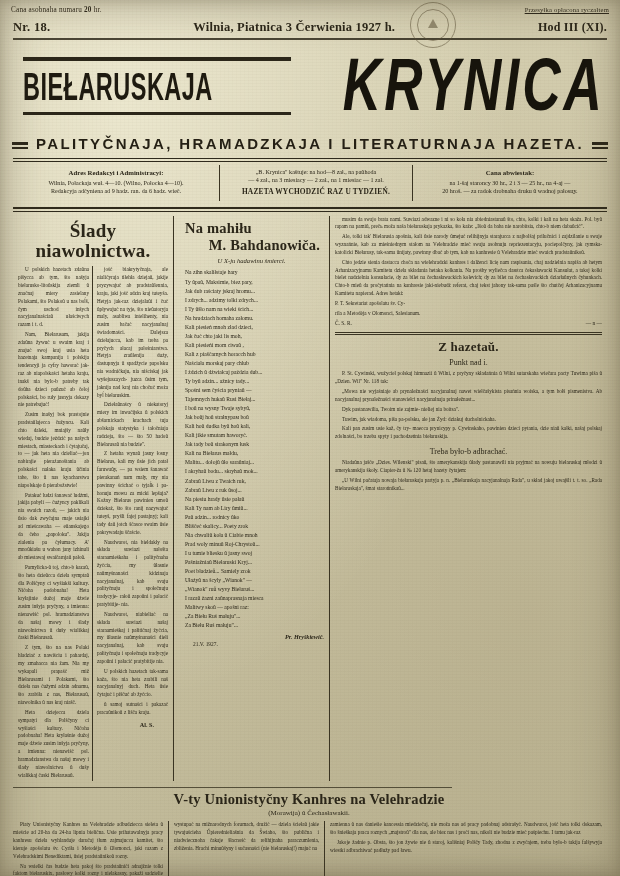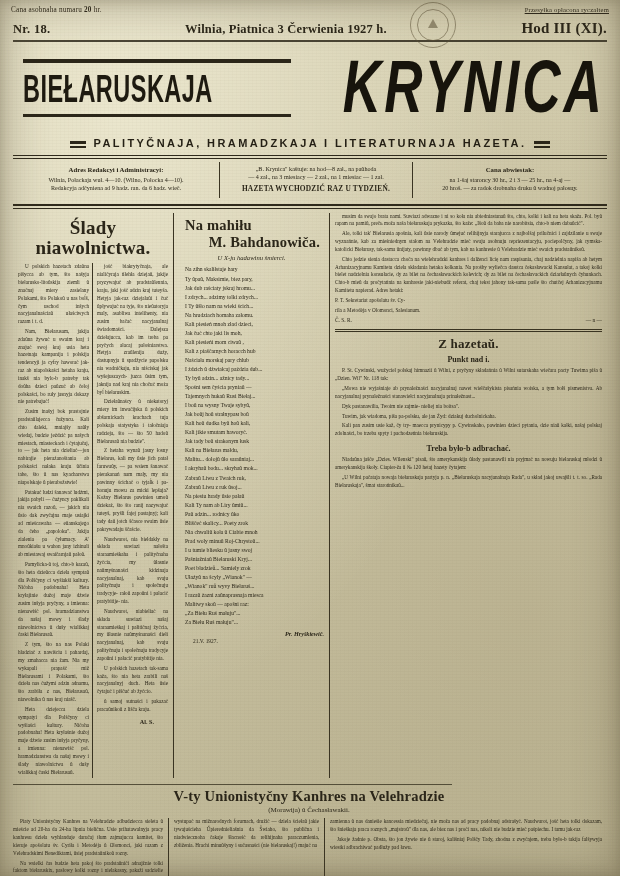--- a/index.html
+++ b/index.html
@@ -31,21 +31,21 @@
   .topline{display:flex;justify-content:space-between;align-items:flex-start;
     font-size:7.2px;letter-spacing:.2px;padding:0 2px;}
   .topline b{font-weight:700;}
   .topright{text-decoration:underline;font-size:6.6px;}
 
   
   .issuebar{display:flex;justify-content:space-between;align-items:baseline;
     margin-top:6px;padding:0 4px;font-weight:700;}
   .issue-nr{font-size:12.5px;letter-spacing:.3px;}
   .issue-place{font-size:12.5px;letter-spacing:.2px;}
-  .issue-year{font-size:15px;letter-spacing:.2px;}
+  .issue-year{font-size:12px;letter-spacing:.2px;}
   .rule{height:1.6px;background:#2f2a1c;margin:3px 4px 0 4px;opacity:.85;}
 
   
   .masthead{display:flex;align-items:center;gap:10px;margin:5px 2px 0 2px;height:82px;}
   .mh-left{flex:0 0 268px;display:flex;flex-direction:column;justify-content:center;gap:15px;padding-left:12px;}
   .mh-bar{height:4px;background:#2b2619;}
   .mh-bar.thin{height:2.5px;}
   .mh-word{
     font-family:"Liberation Sans", sans-serif;
     font-weight:700;font-size:25px;letter-spacing:.5px;
@@ -56,21 +56,21 @@
   .mh-krynica{
     font-family:"Liberation Sans", sans-serif;
     font-weight:700;font-size:52px;letter-spacing:3px;
     transform:scaleY(1.42) scaleX(1.02);transform-origin:right center;
     color:#17140c;line-height:.8;white-space:nowrap;
   }
   .subtitle-row{display:flex;align-items:center;justify-content:center;gap:8px;margin-top:8px;}
   .sub-dash{width:16px;height:3px;background:#2b2619;position:relative;}
   .sub-dash:after{content:"";position:absolute;left:0;right:0;top:5px;height:2px;background:#2b2619;}
   .subtitle{font-family:"Liberation Sans", sans-serif;font-weight:700;
-    font-size:11px;letter-spacing:2.4px;color:#241f14;white-space:nowrap;}
+    font-size:15px;letter-spacing:2.4px;color:#241f14;white-space:nowrap;}
 
   .dblrule{margin:6px 4px 0 4px;}
   .dblrule i{display:block;height:1.5px;background:#2f2a1c;}
   .dblrule i+i{margin-top:1.6px;height:1px;}
 
   
   .infobar{display:flex;margin:3px 4px 0 4px;font-size:6.1px;line-height:1.42;text-align:center;}
   .infocell{flex:1;padding:3px 5px 4px 5px;}
   .infocell+.infocell{border-left:1.2px solid #3a3422;}
   .infocell .ttl{font-weight:700;font-size:6.8px;display:block;margin-bottom:1.5px;}
@@ -86,21 +86,21 @@
 
   .headline{
     font-family:"Liberation Serif", serif;font-weight:700;
     text-align:center;font-size:19px;letter-spacing:.2px;margin:5px 0 4px 0;line-height:1.1;
   }
   .headline.sm{font-size:14.5px;}
   .headline.xsm{font-size:13px;}
   .hl-left{text-align:left;padding-left:6px;}
   .hl-right{text-align:right;padding-right:4px;}
   .kicker{text-align:center;font-style:italic;font-size:6.6px;margin:1px 0 4px 0;}
-  .subhead{text-align:center;font-weight:700;font-size:8px;margin:6px 0 3px 0;}
+  .subhead{text-align:center;font-weight:400;font-size:8px;margin:6px 0 3px 0;}
 
   
   .body{font-size:5.15px;line-height:1.52;text-align:justify;
     hyphens:auto;-webkit-hyphens:auto;word-spacing:.2px;}
   .body p{margin:0 0 2px 0;text-indent:7px;}
   .verse{font-size:5.6px;line-height:1.62;text-align:left;padding-left:6px;}
   .verse div{white-space:nowrap;overflow:hidden;}
   .sig{text-align:right;font-style:italic;font-weight:700;font-size:6.2px;margin-top:3px;}
   .sig2{text-align:right;font-weight:700;font-size:6.2px;margin-top:4px;padding-right:14px;}
   .date-s{font-size:5.4px;margin-top:1px;padding-left:14px;}

